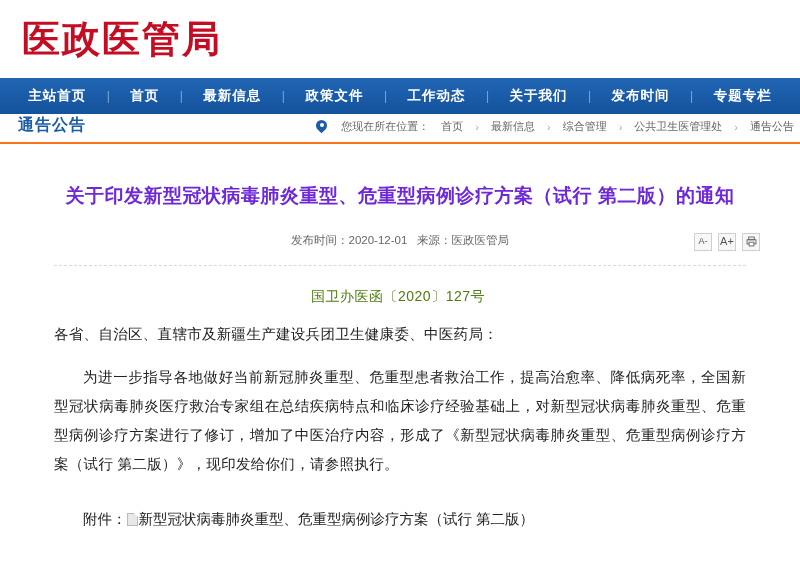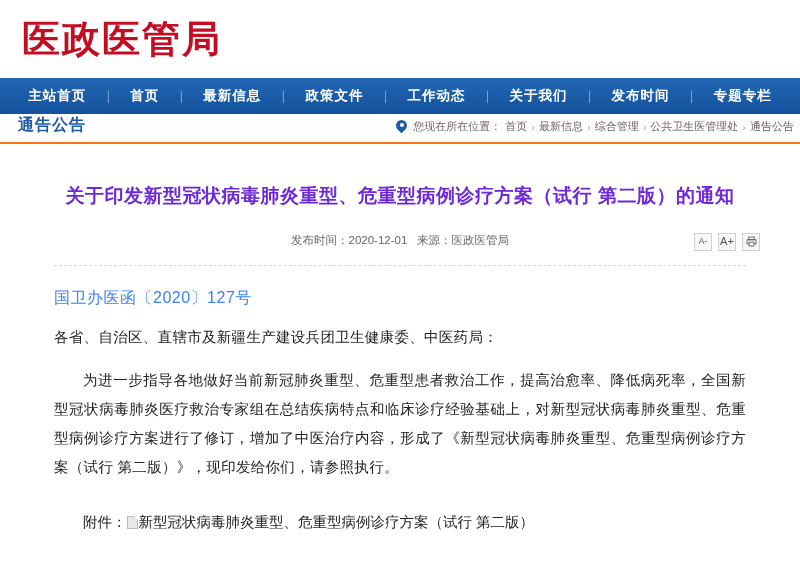--- a/index.html
+++ b/index.html
@@ -75,21 +75,21 @@
   .section-title {
     color: #1c5ba8;
     font-size: 16px;
     font-weight: bold;
     letter-spacing: 1px;
     padding-bottom: 6px;
   }
   .breadcrumb {
     display: flex;
     align-items: center;
-    gap: 4px;
+    gap: 12px;
     font-size: 11px;
     color: #666;
     padding-bottom: 8px;
   }
   .breadcrumb .loc-icon {
     width: 11px; height: 13px;
     display: inline-block;
     position: relative;
     margin-right: 2px;
   }
@@ -159,23 +159,23 @@
   }
   .tool-btn.big { font-size: 11px; }
   .tool-btn.print { font-size: 11px; }
 
   .divider {
     border-top: 1px dashed #d8d8d8;
     margin-top: 6px;
   }
 
   .docnum {
-    text-align: left;
-    font-size: 16px;
-    color: #3b82f6;
+    text-align: center;
+    font-size: 14px;
+    color: #4d7c0f;
     margin-top: 22px;
     padding-right: 4px;
     letter-spacing: 0.5px;
   }
 
   .body-text {
     font-size: 14.5px;
     color: #222;
     line-height: 2.0;
     margin-top: 14px;

